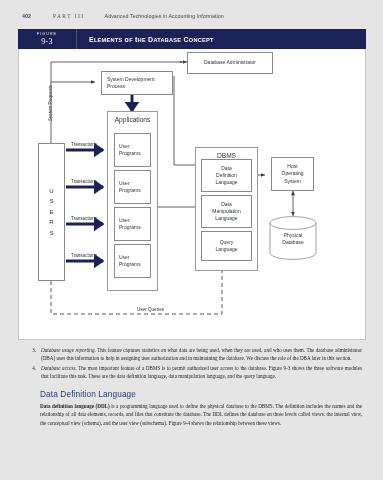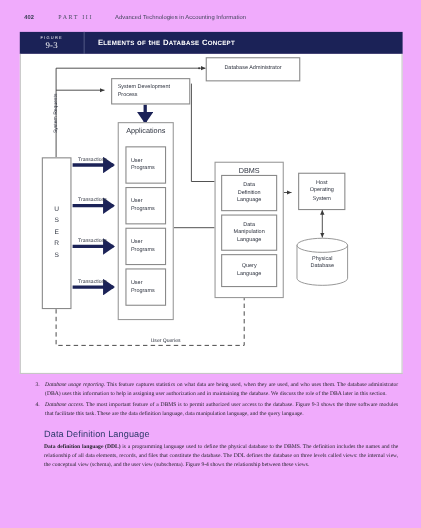--- a/index.html
+++ b/index.html
@@ -4,21 +4,21 @@
 <style>
   html, body { margin:0; padding:0; }
   body {
     width:383px; height:480px;
     background:#ffffff;
     font-family:"Liberation Serif", serif;
     color:#2b2b33;
     overflow:hidden;
     position:relative;
   }
-  .page { position:absolute; inset:0; background:#f0abfc; }
+  .page { position:absolute; inset:0; background:#e5e5e5; }
 
   
   .runhead {
     position:absolute; left:22px; top:13px; right:18px; height:12px;
     display:flex; align-items:baseline;
     color:#3a3f55;
   }
   .folio { font-family:"Liberation Sans", sans-serif; font-size:5.2px; font-weight:bold; letter-spacing:.1px; }
   .part { margin-left:22px; font-family:"Liberation Serif", serif; font-size:5.4px; letter-spacing:1.5px; color:#4a4f63; }
   .runtitle { margin-left:20px; font-family:"Liberation Sans", sans-serif; font-size:5.3px; color:#3f4459; letter-spacing:.05px; }

